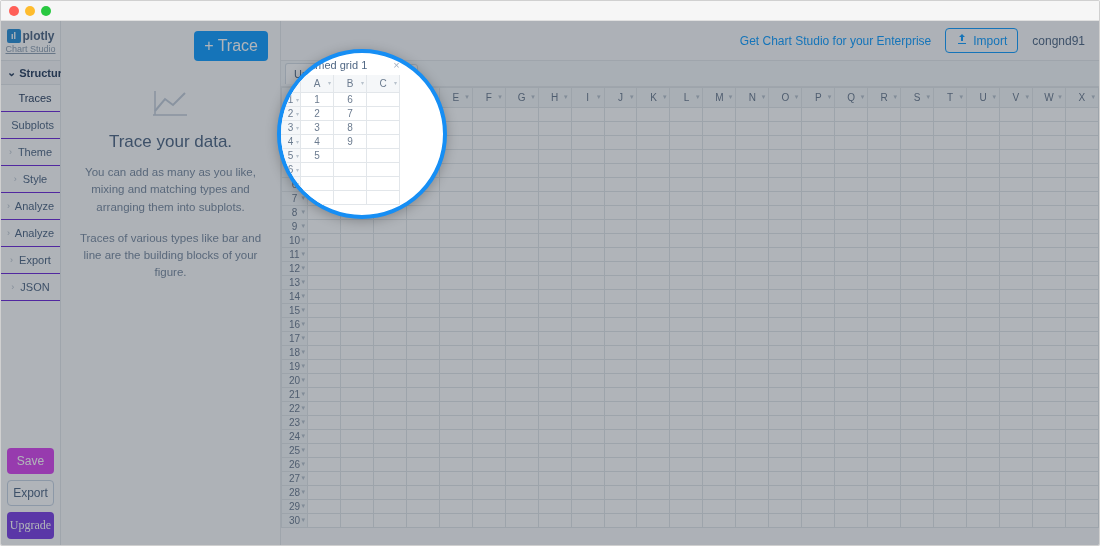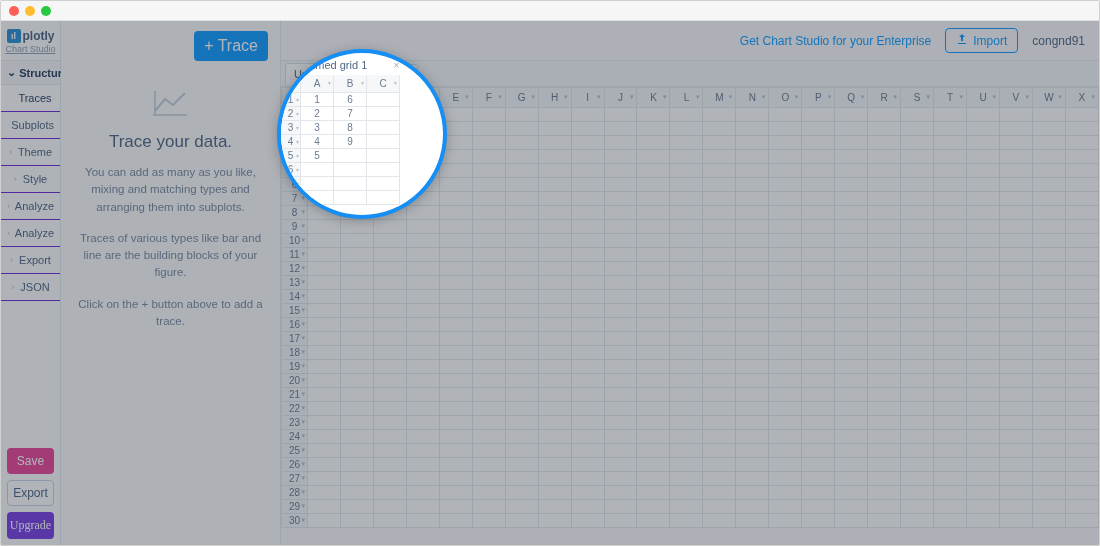--- a/index.html
+++ b/index.html
@@ -94,21 +94,21 @@
     }
     .side-item.active { color:#2a3f5f; font-weight:500; background:#fff;}
     .side-item .chev { color: #b8c2cc; font-size: 9px; width:6px; display:inline-block;}
     .sidebar-spacer { flex: 1; }
     .sidebar-buttons { padding: 6px; display: flex; flex-direction: column; gap: 6px; }
     .btn {
       display: inline-flex; align-items:center; justify-content:center;
       border-radius: 4px; font-size: 12px; cursor: pointer;
       padding: 5px 8px; border: 1px solid transparent;
     }
-    .btn-save { background: #ec4899; color: #fff; }
+    .btn-save { background: #d946ef; color: #fff; }
     .btn-share { background: #fff; border: 1px solid #c8d4e3; color: #506784; }
     .btn-upgrade { background: #7b3fe4; color: #fff; font-family: Liberation Serif, serif; }
 
     
     .panel {
       width: 220px;
       background: #fcfcfc;
       border-right: 1px solid #e5e8eb;
       display: flex;
       flex-direction: column;
@@ -305,21 +305,20 @@
       <div class="panel-icon">
         <svg width="36" height="28" viewBox="0 0 36 28">
             <polyline points="2,22 12,10 20,16 32,4" fill="none" stroke="#c3cdd9" stroke-width="2"></polyline>
             <line x1="2" y1="2" x2="2" y2="26" stroke="#c3cdd9" stroke-width="1.5"></line>
             <line x1="0" y1="26" x2="34" y2="26" stroke="#c3cdd9" stroke-width="1.5"></line>
           </svg>
       </div>
       <div class="panel-title">Trace your data.</div>
       <div class="panel-text">You can add as many as you like, mixing and matching types and arranging them into subplots.</div>
       <div class="panel-text">Traces of various types like bar and line are the building blocks of your figure.</div>
-      <div class="panel-text">Click on the + button above to add a trace.</div>
     </div>
 
     <div class="main">
       <div class="topbar">
         <span class="link">Get Chart Studio for your Enterprise</span>
         <span class="import-btn">
           <span>
             <svg width="12" height="12" viewBox="0 0 12 12">
                 <path d="M6 1 L9 4 L7 4 L7 8 L5 8 L5 4 L3 4 Z M2 10 L10 10 L10 11 L2 11 Z" fill="#119dff"></path>
               </svg>

